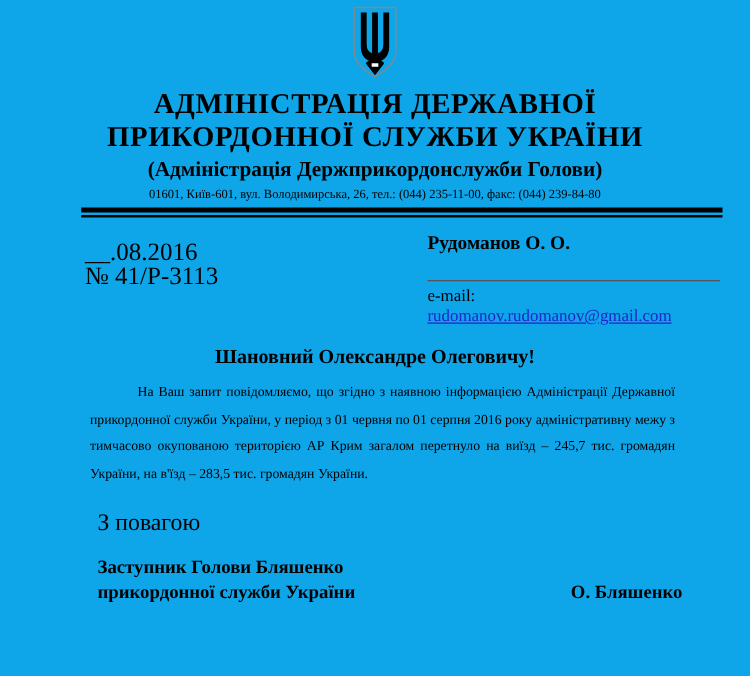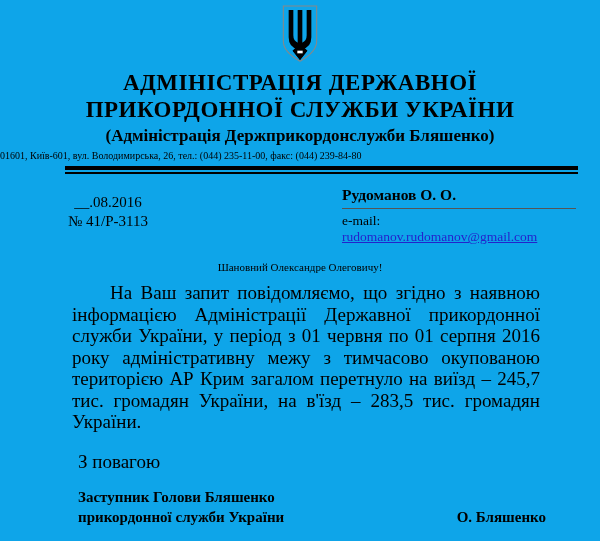--- a/index.html
+++ b/index.html
@@ -33,70 +33,69 @@
     letter-spacing: 0.5px;
   }
   .org-alt {
     margin-top: 3px;
     text-align: center;
     font-weight: bold;
     font-size: 17px;
     line-height: 20px;
   }
   .org-address, .org-contacts {
-    text-align: left;
+    text-align: center;
     font-size: 10px;
     line-height: 12px;
   }
   .org-address { margin-top: 4px; }
   .rule {
     margin: 4px 0 0 65px;
     width: 513px;
     height: 2px;
     border-top: 4px solid #000;
     border-bottom: 2px solid #000;
   }
   .ref-row {
     display: flex;
     justify-content: space-between;
     align-items: flex-start;
     padding: 12px 24px 0 68px;
   }
   .ref-left {
-    font-size: 15px;
+    font-size: 20px;
     line-height: 19px;
     padding-top: 7px;
-    text-align: center;
   }
   .ref-right {
     width: 234px;
   }
   .recipient-name {
     font-weight: bold;
     font-size: 15.5px;
-    padding-bottom: 4px;
+    padding-bottom: 20px;
     border-bottom: 1px solid #555;
   }
   .recipient-email {
     margin-top: 4px;
     font-size: 13.5px;
   }
   .recipient-email a {
     color: #2323cc;
     text-decoration: underline;
   }
   .salutation {
     margin-top: 16px;
     text-align: center;
-    font-weight: normal;
-    font-size: 11px;
+    font-weight: bold;
+    font-size: 16px;
   }
   .para {
     margin: 0 60px 0 72px;
-    font-size: 19px;
+    font-size: 11px;
     line-height: 21.5px;
     text-align: justify;
     text-indent: 38px;
   }
   .para.first { margin-top: 9px; }
   .closing {
     margin: 18px 0 0 78px;
     font-size: 19px;
   }
   .sig-row {
@@ -124,21 +123,21 @@
       <path d="M30 60 l11 10 -11 14 -11 -14 z" fill="#000"></path>
       <path d="M26 70 h8 v4 h-8 z" fill="#fff"></path>
     </svg>
   </div>
 
   <div class="org-title">
     <div>АДМІНІСТРАЦІЯ ДЕРЖАВНОЇ</div>
     <div>ПРИКОРДОННОЇ СЛУЖБИ УКРАЇНИ</div>
   </div>
 
-  <div class="org-alt">(Адміністрація  Держприкордонслужби Бляшенко)</div>
+  <div class="org-alt">(Адміністрація  Держприкордонслужби Голови)</div>
 
   <div class="org-address">01601, Київ-601, вул. Володимирська, 26, тел.: (044) 235-11-00, факс: (044) 239-84-80</div>
 
   <div class="rule"></div>
 
   <div class="ref-row">
     <div class="ref-left">
       <div>__.08.2016</div>
       <div>№ 41/Р-3113</div>
     </div>

